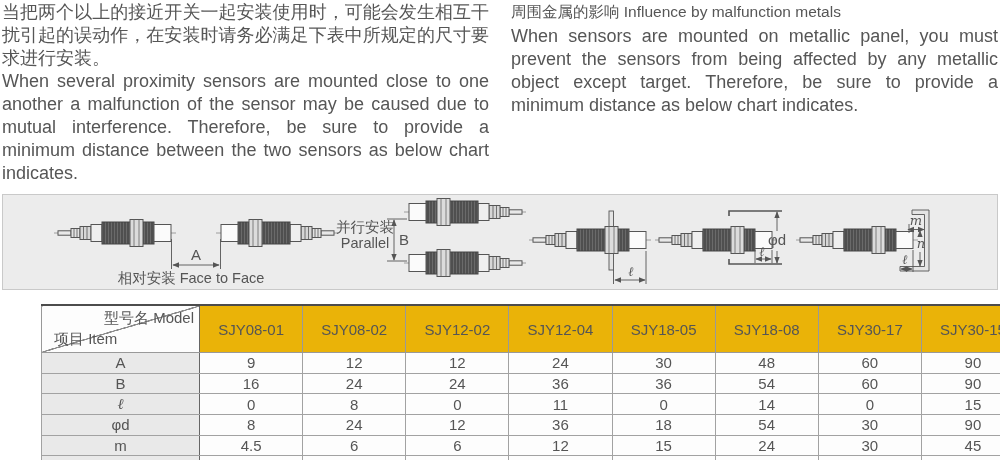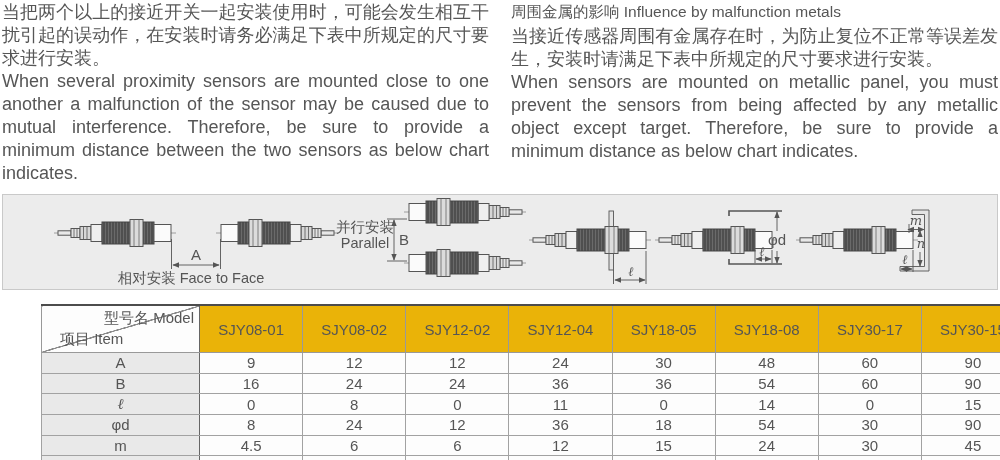--- a/index.html
+++ b/index.html
@@ -28,38 +28,37 @@
        border-top:2px solid #4c4c4c;border-bottom:7px solid #737373;margin-left:39px;}
   th,td{border:1px solid #999;font-size:15px;color:#555;text-align:center;
        font-weight:400;padding:0;}
   thead th{height:46px;background:#eab308;}
   thead th.corner{background:
        linear-gradient(to bottom right,rgba(0,0,0,0) calc(50% - 0.7px),
          #8a8a8a calc(50% - 0.7px),#8a8a8a calc(50% + 0.7px),
          rgba(0,0,0,0) calc(50% + 0.7px)),#fdfdfd;
        position:relative;border-right:1px solid #666;}
   .corner .c-top{position:absolute;top:3px;right:5px;font-size:15px;}
-  .corner .c-bot{position:absolute;bottom:3px;left:18px;font-size:15px;}
+  .corner .c-bot{position:absolute;bottom:3px;left:12px;font-size:15px;}
   tbody td{height:19.5px;line-height:19px;background:#fdfdfd;border-color:#a2a2a2;}
   tbody td.item{background:#e9e9e9;border-right:1px solid #666;}
   tbody td.item .lig{font-family:"DejaVu Serif","Liberation Serif",serif;font-style:italic;}
 </style>
 </head>
 <body>
 
 <div class="page">
 
   <div class="cols">
     <div class="col">
       <p class="blk-zh">当把两个以上的接近开关一起安装使用时，可能会发生相互干扰引起的误动作，在安装时请务必满足下表中所规定的尺寸要求进行安装。</p>
       <p class="blk-en">When several proximity sensors are mounted close to one another a malfunction of the sensor may be caused due to mutual interference. Therefore, be sure to provide a minimum distance between the two sensors as below chart indicates.</p>
     </div>
     <div class="col">
       <h3 class="blk-title">周围金属的影响 Influence by malfunction metals</h3>
-      <p class="blk-zh">当接近传感器周围有金属存在时，为防止复位不正常等误差发生，安装时请满足下表中所规定的尺寸要求进行安装。</p>
       <p class="blk-en">When sensors are mounted on metallic panel, you must prevent the sensors from being affected by any metallic object except target. Therefore, be sure to provide a minimum distance as below chart indicates.</p>
     </div>
   </div>
 
   <div class="strip">
     <svg width="994" height="92" viewBox="2 172 994 92">
       <defs>
         <pattern id="thr" width="3" height="3" patternUnits="userSpaceOnUse">
           <rect width="3" height="3" fill="#6a6a6a"></rect>
           <line x1="1" y1="-1" x2="1" y2="4" stroke="#3d3d3d" stroke-width="1.2"></line>

